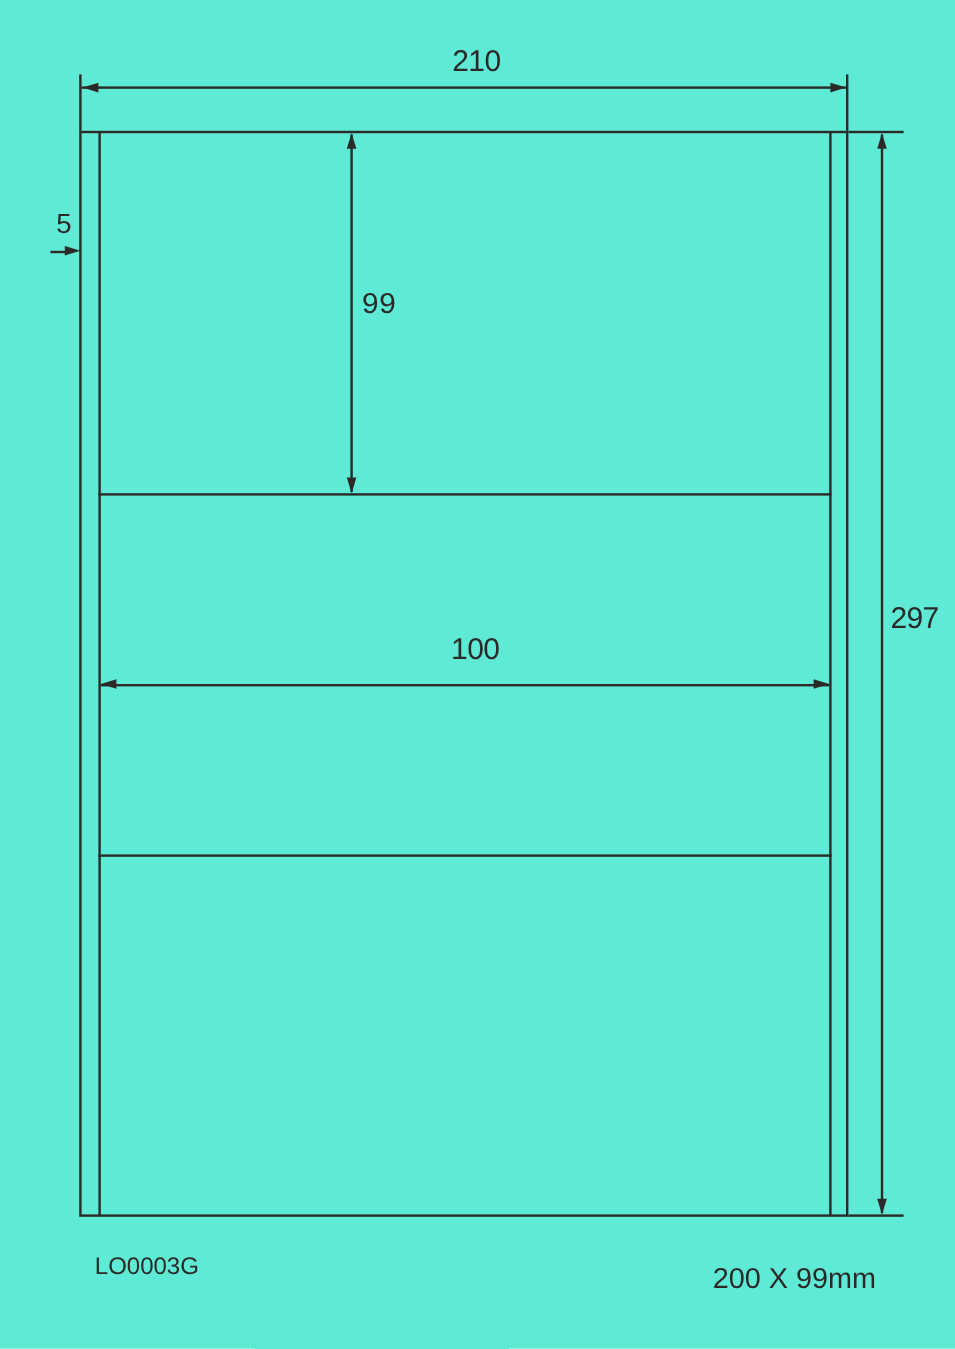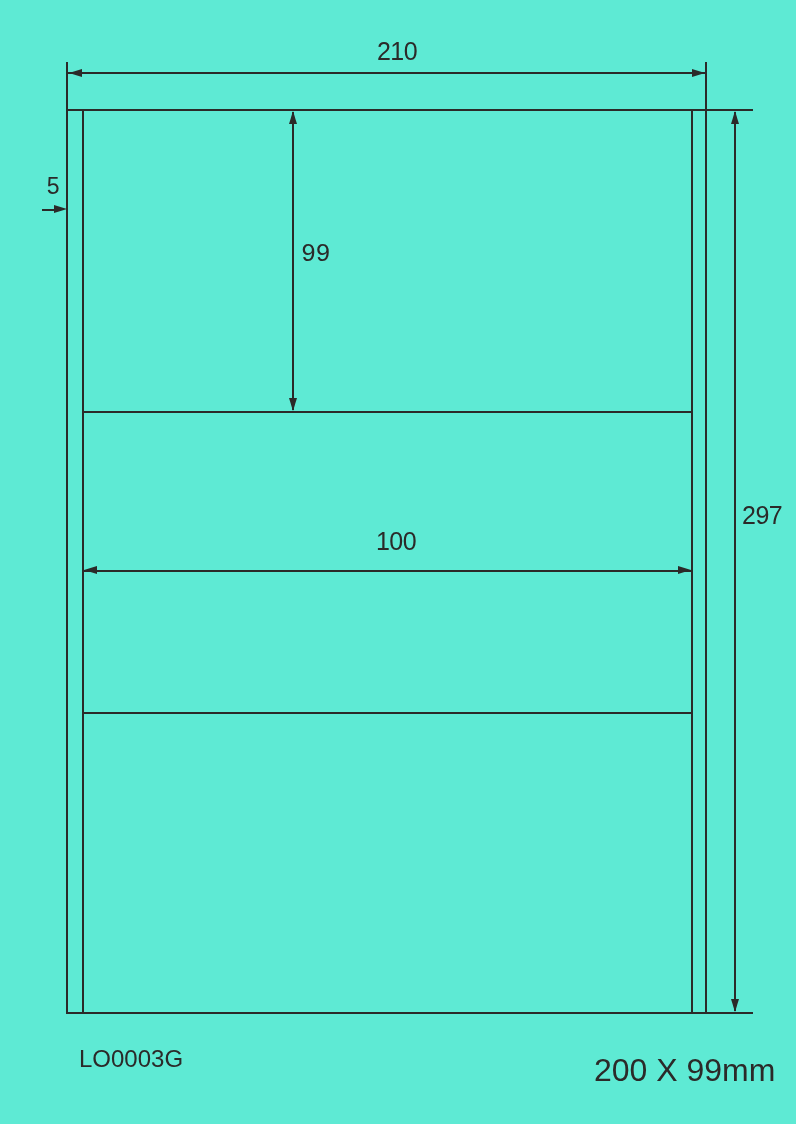--- a/index.html
+++ b/index.html
@@ -46,28 +46,28 @@
     font-size: 25px;
     line-height: 1.1;
     color: #2b2a29;
     letter-spacing: -0.5px;
   }
   .centered { text-align: center; }
 
   .footer-code {
     position: absolute;
     left: 79px; top: 1045px;
-    font-size: 24px;
+    font-size: 20px;
     letter-spacing: 0;
     color: #2b2a29;
   }
   .footer-size {
     position: absolute;
     left: 594px; top: 1052px;
-    font-size: 32px;
+    font-size: 24px;
     color: #2b2a29;
   }
 </style>
 </head>
 <body>
 
 <div id="canvas">
 
   <div class="abs sheet-outline"></div>
 

